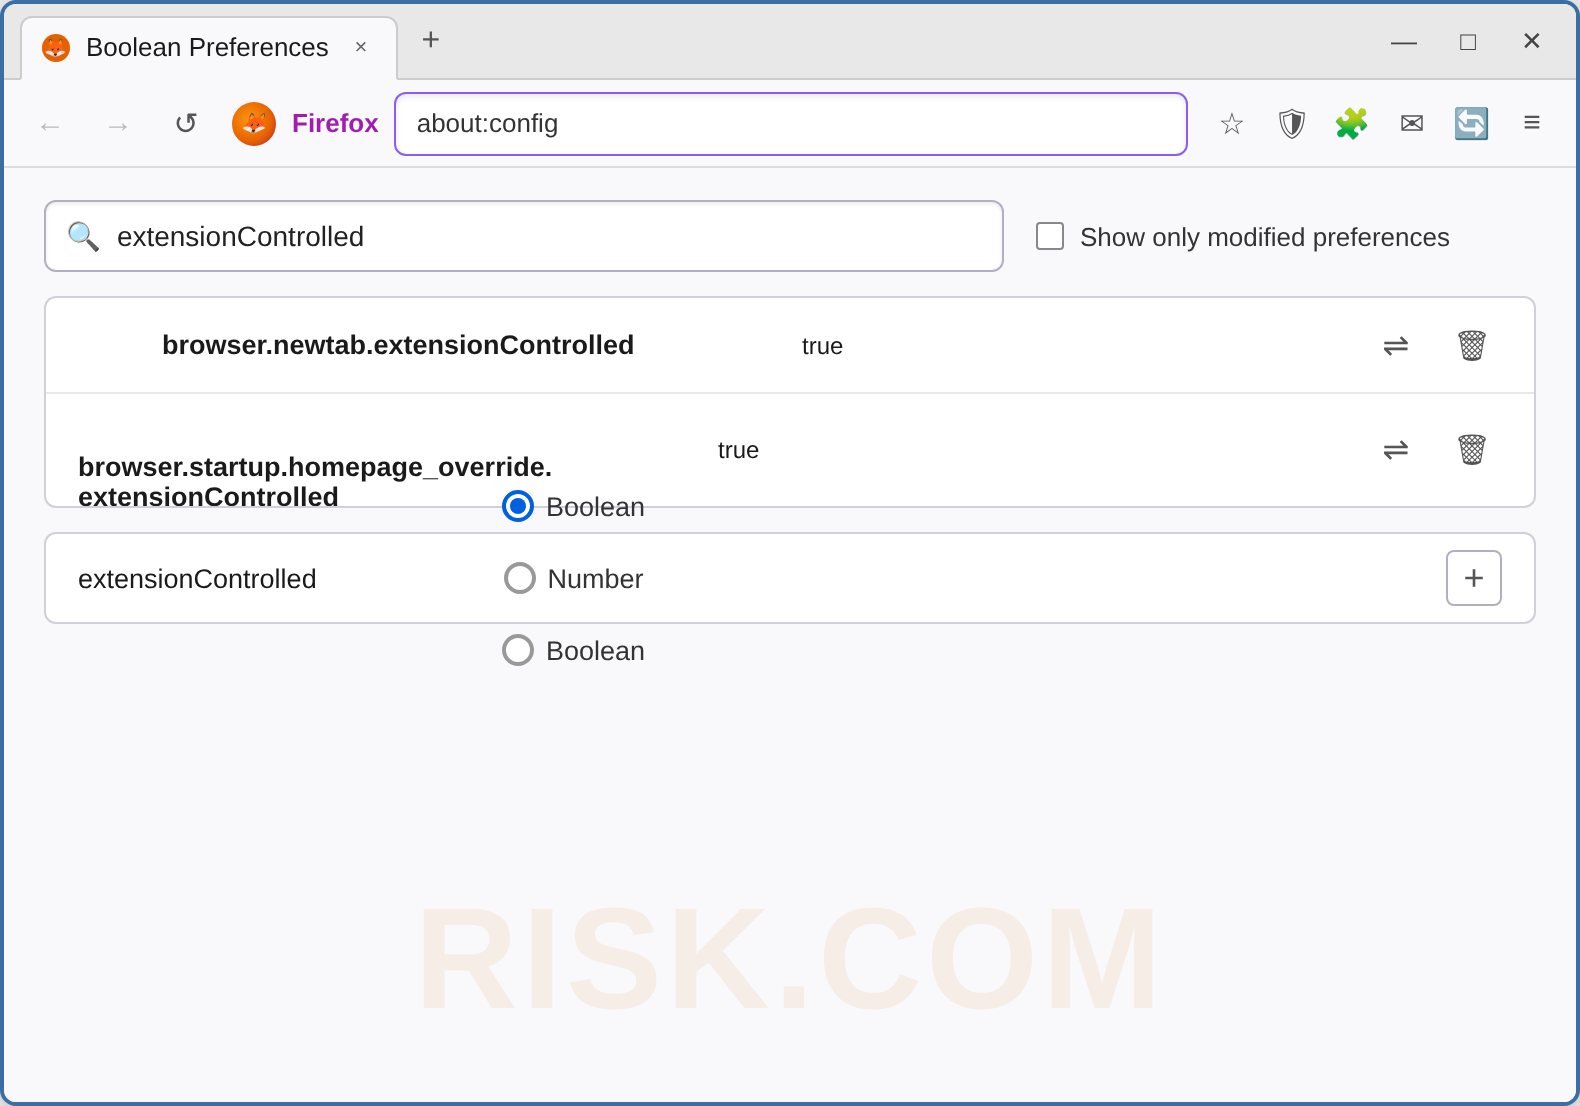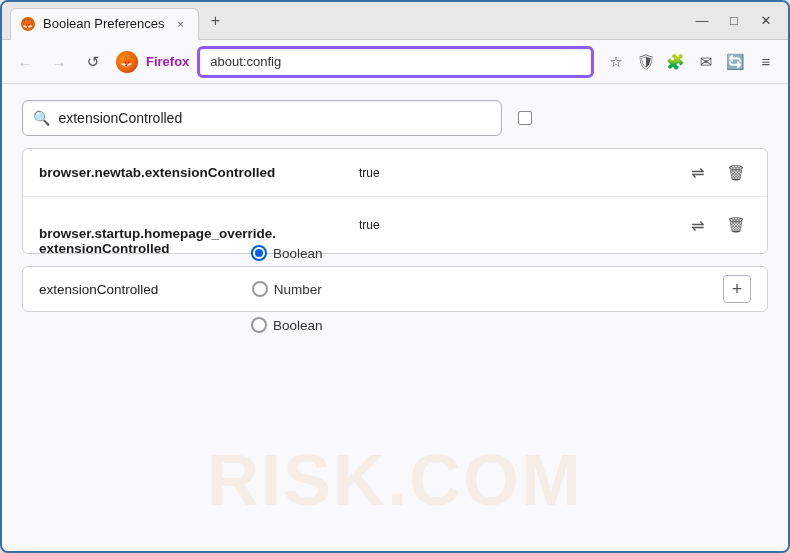--- a/index.html
+++ b/index.html
@@ -160,21 +160,21 @@
       font-size: 13px;
       color: #a21caf;
       margin-right: 4px;
       font-weight: bold;
     }
 
     .address-bar {
       flex: 1;
       height: 32px;
       background: #fff;
-      border: 3px solid #8b5cf6;
+      border: 1px solid #8b5cf6;
       border-radius: 6px;
       display: flex;
       align-items: center;
       padding: 0 10px;
       font-size: 13px;
       color: #333;
       box-shadow: 0 1px 3px rgba(0,0,0,0.1) inset;
     }
 
     .nav-icons-right {
@@ -295,20 +295,21 @@
       height: 48px;
       border-bottom: 1px solid #e8e8ee;
     }
     .table-row:last-child { border-bottom: none; }
 
     .row-name {
       font-size: 13.5px;
       font-weight: 700;
       color: #1a1a1a;
       flex: 0 0 320px;
+      margin-left: 42px;
     }
 
     .row-name-multi {
       flex: 0 0 320px;
       margin-top: 32px;
     }
     .row-name-multi .line1 {
       font-size: 13.5px;
       font-weight: 700;
       color: #1a1a1a;
@@ -484,20 +485,21 @@
 
     <div class="watermark">RISK.COM</div>
 
     <div class="search-row">
       <div class="search-box">
         <span class="search-icon">🔍</span>
         <span class="search-text">extensionControlled</span>
       </div>
       <div class="checkbox-area">
         <div class="checkbox-box"></div>
+        <span>Show only modified preferences</span>
       </div>
     </div>
 
     <div class="results-table">
 
       <div class="table-row">
         <span class="row-name">browser.newtab.extensionControlled</span>
         <span class="row-value">true</span>
         <div class="row-actions">
           <div class="action-btn">

